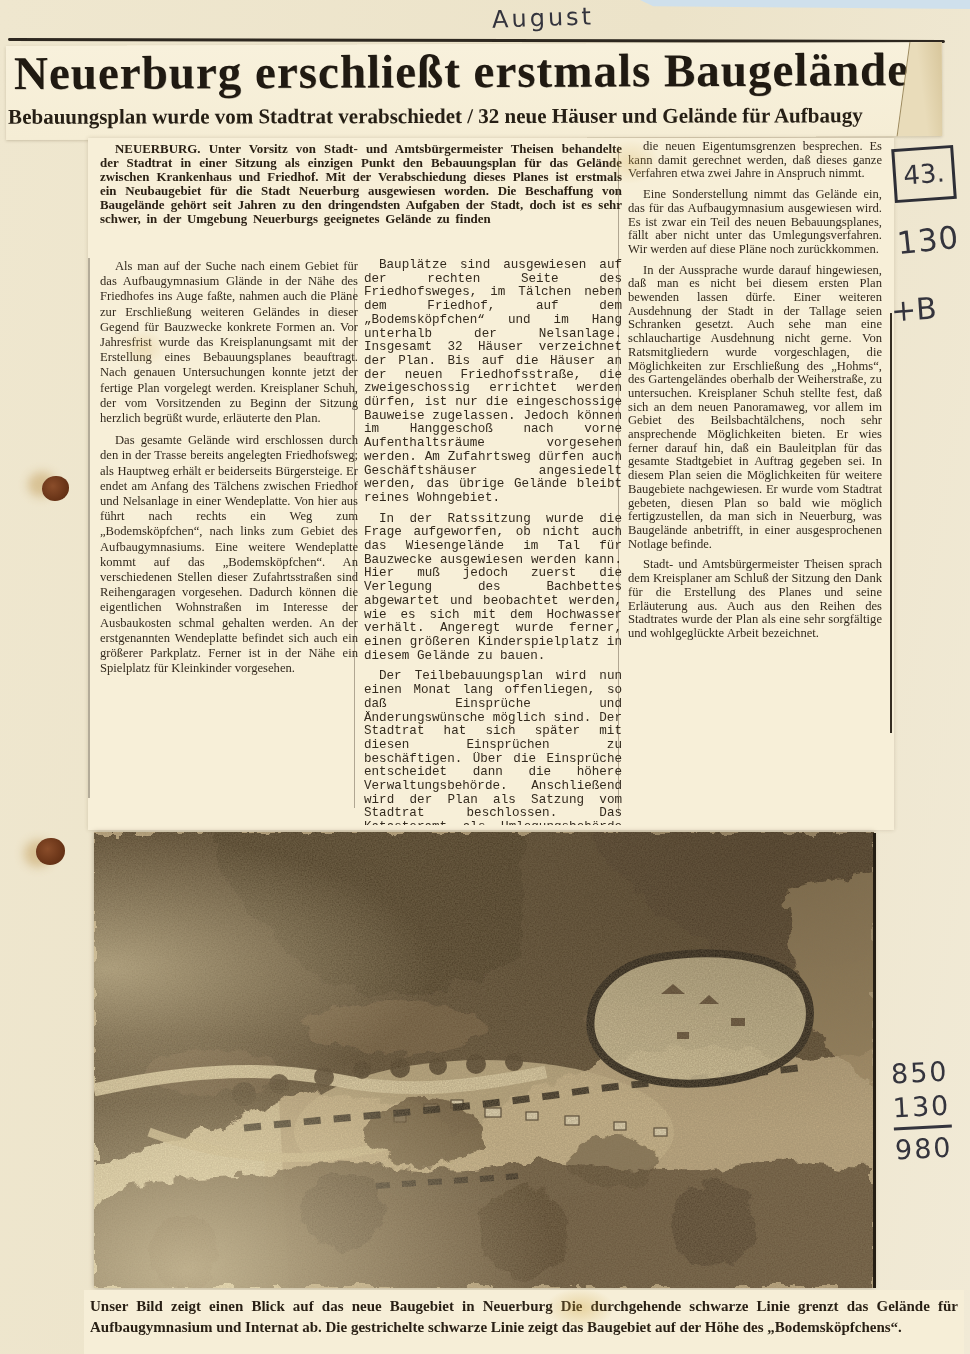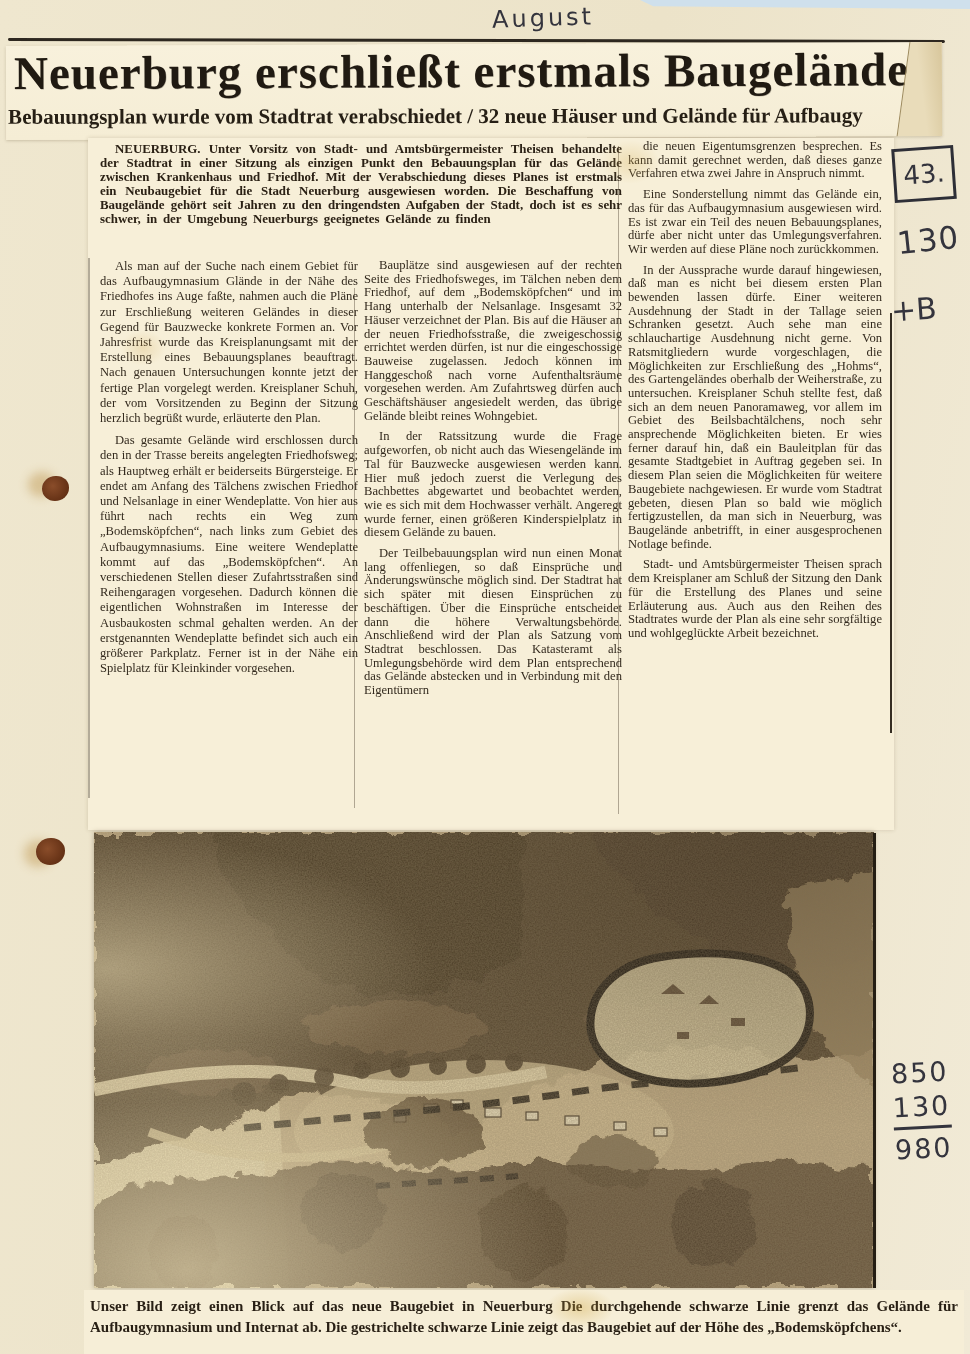--- a/index.html
+++ b/index.html
@@ -34,21 +34,21 @@
         border-left:1px solid #9d8a5e;}
 
   
   .body-block{position:absolute;left:88px;top:138px;width:806px;height:692px;
         background:#f7efd8;overflow:hidden;box-shadow:0 0 4px rgba(90,70,40,.2);}
   .body-block p{margin:0 0 7px 0;text-align:justify;text-indent:15px;}
   .intro{position:absolute;left:12px;top:4px;width:522px;font-weight:bold;
         font-size:12.9px;line-height:14px;word-spacing:2.5px;color:#2b2115;}
   .col{position:absolute;width:258px;font-size:12.6px;line-height:13.7px;color:#332a1e;}
   .col1{left:12px;top:121px;height:566px;overflow:hidden;line-height:15.2px;}
-  .col2{left:276px;top:121px;height:566px;overflow:hidden;}
+  .col2{left:276px;top:121px;height:566px;overflow:hidden;font-family:Liberation Mono, monospace;}
   .col3{left:540px;top:2px;width:254px;height:686px;overflow:hidden;}
   .col-rule{position:absolute;width:1px;background:rgba(60,48,32,.38);}
   .rule1{left:266px;top:150px;height:520px;}
   .rule2{left:530px;top:8px;height:668px;}
   .edge-dark{position:absolute;width:2px;background:#352d22;}
   .e1{left:802px;top:175px;height:420px;}
   .e2{left:0px;top:120px;height:540px;opacity:.35;}
 
   
   .photo{position:absolute;left:94px;top:832px;width:780px;height:456px;overflow:hidden;
@@ -100,21 +100,21 @@
     </div>
 
     <div class="col col2">
       <p>Bauplätze sind ausgewiesen auf der rechten Seite des Friedhofsweges, im Tälchen neben dem Friedhof, auf dem „Bodemsköpfchen“ und im Hang unterhalb der Nelsanlage. Insgesamt 32 Häuser verzeichnet der Plan. Bis auf die Häuser an der neuen Friedhofsstraße, die zweigeschossig errichtet werden dürfen, ist nur die eingeschossige Bauweise zugelassen. Jedoch können im Hanggeschoß nach vorne Aufenthaltsräume vorgesehen werden. Am Zufahrtsweg dürfen auch Geschäftshäuser angesiedelt werden, das übrige Gelände bleibt reines Wohngebiet.</p>
       <p>In der Ratssitzung wurde die Frage aufgeworfen, ob nicht auch das Wiesengelände im Tal für Bauzwecke ausgewiesen werden kann. Hier muß jedoch zuerst die Verlegung des Bachbettes abgewartet und beobachtet werden, wie es sich mit dem Hochwasser verhält. Angeregt wurde ferner, einen größeren Kinderspielplatz in diesem Gelände zu bauen.</p>
       <p>Der Teilbebauungsplan wird nun einen Monat lang offenliegen, so daß Einsprüche und Änderungswünsche möglich sind. Der Stadtrat hat sich später mit diesen Einsprüchen zu beschäftigen. Über die Einsprüche entscheidet dann die höhere Verwaltungsbehörde. Anschließend wird der Plan als Satzung vom Stadtrat beschlossen. Das Katasteramt als Umlegungsbehörde wird dem Plan entsprechend das Gelände abstecken und in Verbindung mit den Eigentümern</p>
     </div>
 
     <div class="col col3">
       <p>die neuen Eigentumsgrenzen besprechen. Es kann damit gerechnet werden, daß dieses ganze Verfahren etwa zwei Jahre in Anspruch nimmt.</p>
-      <p>Eine Sonderstellung nimmt das Gelände ein, das für das Aufbaugymnasium ausgewiesen wird. Es ist zwar ein Teil des neuen Bebauungsplanes, dürfe aber nicht unter das Umlegungsverfahren. Wir werden auf diese Pläne noch zurückkommen.</p>
+      <p>Eine Sonderstellung nimmt das Gelände ein, das für das Aufbaugymnasium ausgewiesen wird. Es ist zwar ein Teil des neuen Bebauungsplanes, fällt aber nicht unter das Umlegungsverfahren. Wir werden auf diese Pläne noch zurückkommen.</p>
       <p>In der Aussprache wurde darauf hingewiesen, daß man es nicht bei diesem ersten Plan bewenden lassen dürfe. Einer weiteren Ausdehnung der Stadt in der Tallage seien Schranken gesetzt. Auch sehe man eine schlauchartige Ausdehnung nicht gerne. Von Ratsmitgliedern wurde vorgeschlagen, die Möglichkeiten zur Erschließung des „Hohms“, des Gartengeländes oberhalb der Weiherstraße, zu untersuchen. Kreisplaner Schuh stellte fest, daß sich an dem neuen Panoramaweg, vor allem im Gebiet des Beilsbachtälchens, noch sehr ansprechende Möglichkeiten bieten. Er wies ferner darauf hin, daß ein Bauleitplan für das gesamte Stadtgebiet in Auftrag gegeben sei. In diesem Plan seien die Möglichkeiten für weitere Baugebiete nachgewiesen. Er wurde vom Stadtrat gebeten, diesen Plan so bald wie möglich fertigzustellen, da man sich in Neuerburg, was Baugelände anbetrifft, in einer ausgesprochenen Notlage befinde.</p>
       <p>Stadt- und Amtsbürgermeister Theisen sprach dem Kreisplaner am Schluß der Sitzung den Dank für die Erstellung des Planes und seine Erläuterung aus. Auch aus den Reihen des Stadtrates wurde der Plan als eine sehr sorgfältige und wohlgeglückte Arbeit bezeichnet.</p>
     </div>
 
     <div class="col-rule rule1"></div>
     <div class="col-rule rule2"></div>
     <div class="edge-dark e1"></div>
     <div class="edge-dark e2"></div>
   </div>
 

